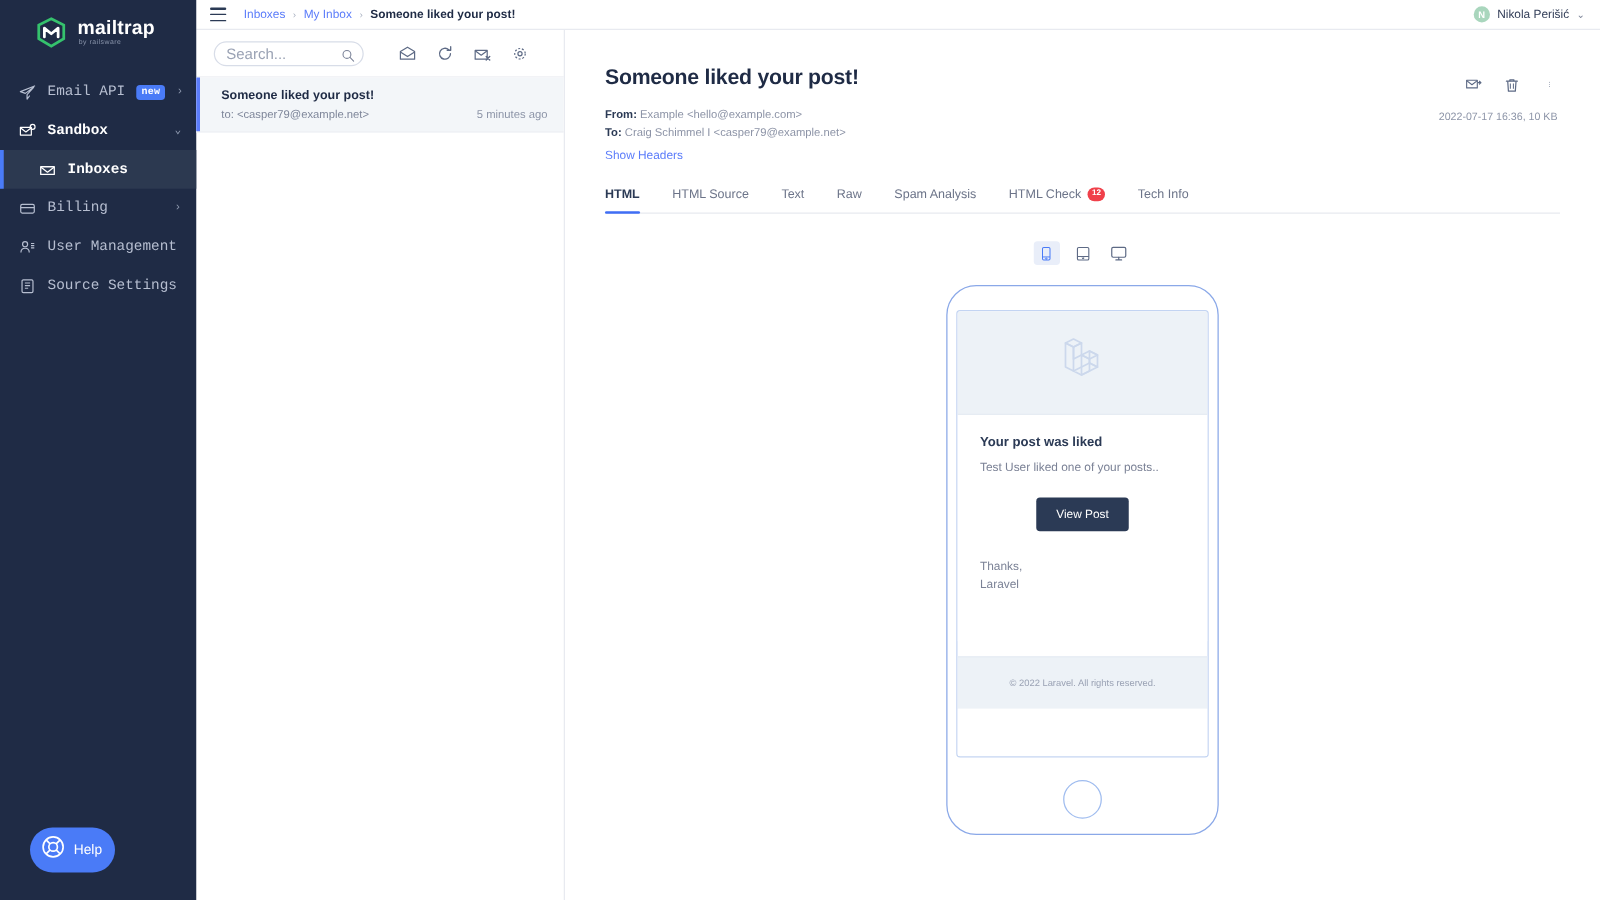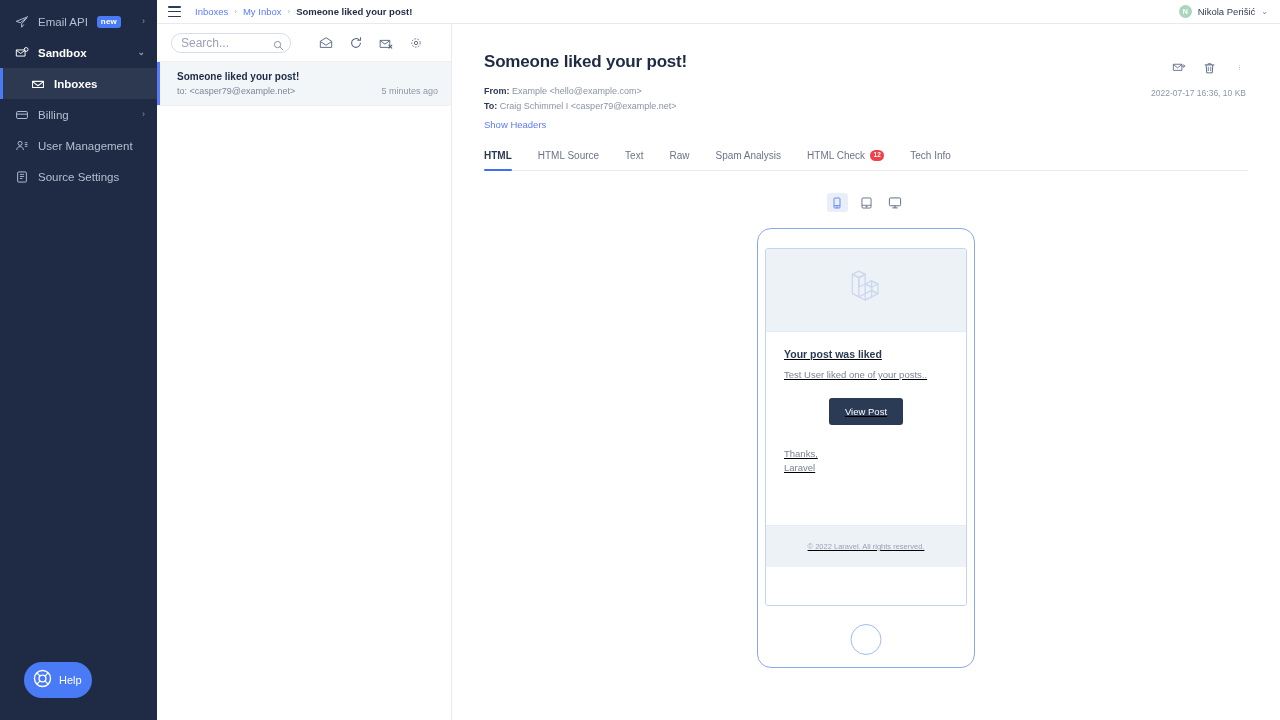--- a/index.html
+++ b/index.html
@@ -26,21 +26,21 @@
   .logo-mark { width: 26px; height: 26px; flex: 0 0 26px; }
   .logo-text { display: flex; flex-direction: column; line-height: 1; }
   .logo-word {
     color: #fff; font-size: 15.5px; font-weight: 700;
     letter-spacing: .2px;
   }
   .logo-sub {
     color: #8c97ad; font-size: 5.5px; letter-spacing: .4px;
     margin-top: 2px; margin-left: 1px;
   }
-  .nav { margin-top: 6px; }
+  .nav { margin-top: 6px; font-family: Liberation Mono, monospace; }
   .nav-item {
     position: relative;
     height: 31px;
     display: flex; align-items: center;
     padding-left: 14px;
     gap: 9px;
     color: #b6bed0;
     font-size: 11.5px;
     cursor: pointer;
     user-select: none;
@@ -200,26 +200,25 @@
   .dev-btn {
     width: 21px; height: 19px;
     display: flex; align-items: center; justify-content: center;
     border-radius: 3px; cursor: pointer;
   }
   .dev-btn.active { background: #e9eef9; }
 
   .phone {
     margin-top: 16px;
     width: 218px; height: 440px;
-    border: 1.5px solid #8aa8e8; border-radius: 14px;
+    border: 1.5px solid #8aa8e8; border-radius: 24px;
     background: #fff;
     display: flex; flex-direction: column; align-items: center;
     padding-top: 19px;
     position: relative;
-    text-decoration: underline;
   }
   .screen {
     width: 202px; height: 358px;
     border: 1px solid #c3d4f2; border-radius: 3px;
     overflow: hidden; background: #fff;
     display: flex; flex-direction: column;
   }
   .mail-hero {
     height: 83px; background: #edf2f7;
     display: flex; align-items: center; justify-content: center;
@@ -251,20 +250,32 @@
     transform: translateX(-50%);
   }
 </style>
 </head>
 <body>
 
 <div class="app">
 
   <aside class="sidebar">
 
+    <div class="logo-row">
+      <span class="logo-mark">
+        <svg viewBox="0 0 26 26" width="26" height="26">
+          <path d="M13 2 L23 7 L23 18 L13 24 L3 18 L3 7 Z" fill="none" stroke="#35c26d" stroke-width="2.2"></path>
+          <path d="M7.5 16.5 L7.5 9.5 L13 14 L18.5 9.5 L18.5 16.5" fill="none" stroke="#ffffff" stroke-width="2.2" stroke-linejoin="round" stroke-linecap="round"></path>
+        </svg>
+      </span>
+      <span class="logo-text">
+        <span class="logo-word">mailtrap</span>
+        <span class="logo-sub">by railsware</span>
+      </span>
+    </div>
 
     <nav class="nav">
 
       <div class="nav-item">
         <span class="ic">
           <svg viewBox="0 0 16 16" width="14" height="14">
               <path d="M14.5 2 L1.5 7.2 L6 8.8 L13.6 3.2 L7.6 10 L7.6 14 L9.8 11.2" fill="none" stroke="#b6bed0" stroke-width="1.1" stroke-linejoin="round" stroke-linecap="round"></path>
             </svg>
         </span>
         <span class="nav-label">Email API</span>

